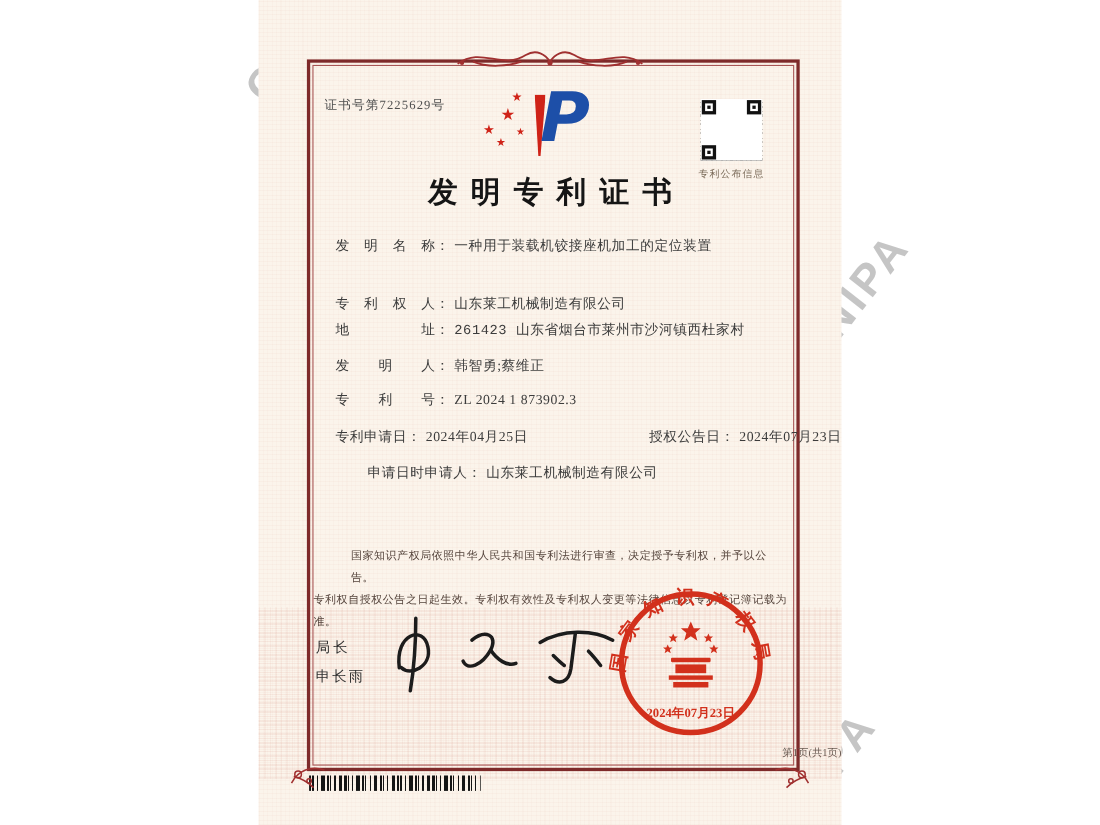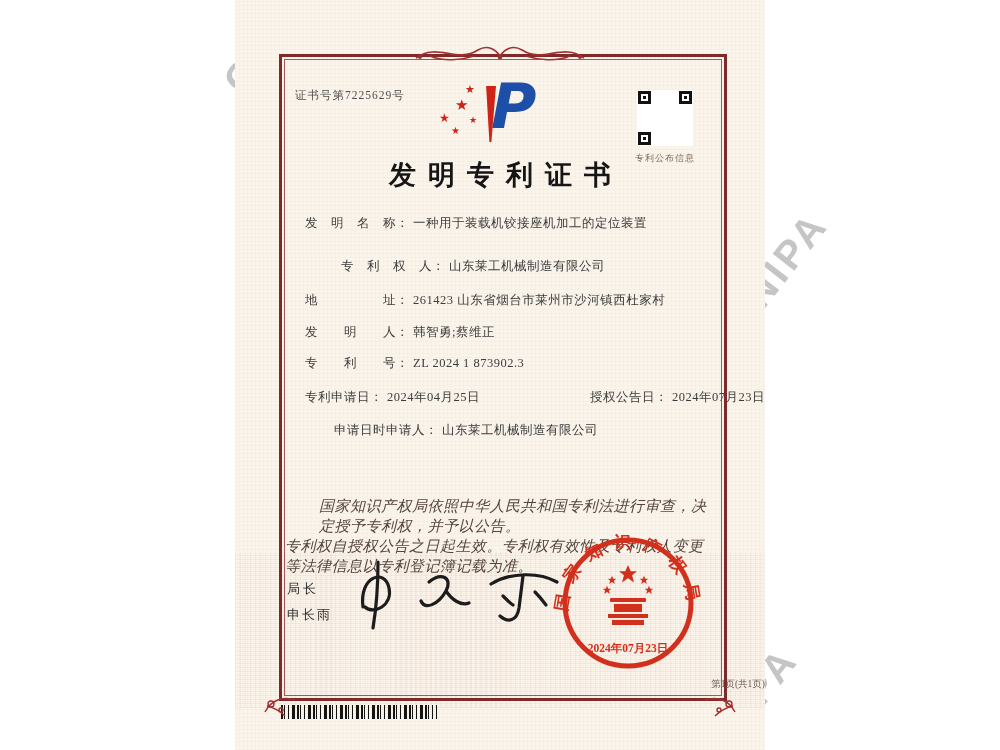--- a/index.html
+++ b/index.html
@@ -43,22 +43,22 @@
   .finder::after{content:"";position:absolute;left:2px;top:2px;width:3px;height:3px;background:#111;}
   .qr-caption{position:absolute;left:388px;top:152px;width:84px;text-align:center;font-size:9px;
       color:#7a6a58;letter-spacing:1px;}
   .title{position:absolute;left:0;top:157px;width:100%;text-align:center;font-size:27px;
       font-weight:bold;color:#151515;letter-spacing:12px;text-indent:12px;}
   
   .row{position:absolute;left:70px;font-size:12.5px;color:#3c3c3c;white-space:nowrap;letter-spacing:0.5px;}
   .row .val{margin-left:4px;}
   .col2{position:absolute;left:285px;}
   
-  .statement{position:absolute;left:50px;top:496px;width:432px;font-size:15px;line-height:20px;
-      color:#55443c;font-style:italic;letter-spacing:0.5px;}
+  .statement{position:absolute;left:50px;top:496px;width:432px;font-size:10px;line-height:20px;
+      color:#55443c;letter-spacing:0.5px;}
   .statement .l1{padding-left:34px;}
   
   .director-title{position:absolute;left:52px;top:580px;font-size:13px;color:#2f2f2f;letter-spacing:3px;}
   .director-name{position:absolute;left:52px;top:606px;font-size:13px;color:#2f2f2f;letter-spacing:2px;}
   .signature{position:absolute;left:98px;top:552px;}
   .seal{position:absolute;left:318px;top:528px;}
   .footer{position:absolute;left:0;top:678px;width:100%;text-align:right;font-size:9.5px;color:#6a5a52;}
   .barcode{position:absolute;left:46px;top:705px;width:156px;height:14px;
       background-image:
         repeating-linear-gradient(90deg,#141414 0 2px,transparent 2px 3px,#141414 3px 4px,transparent 4px 7px,#141414 7px 8px,transparent 8px 11px,#141414 11px 14px,transparent 14px 16px);}
@@ -112,24 +112,24 @@
       <div class="finder" style="right:1px;top:1px;"></div>
       <div class="finder" style="left:1px;bottom:1px;"></div>
     </div>
     <div class="qr-caption">专利公布信息</div>
 
     <div class="title">发明专利证书</div>
 
     <div class="row" style="top:215px;">
       <span class="lbl">发　明　名　称：</span><span class="val">一种用于装载机铰接座机加工的定位装置</span>
     </div>
-    <div class="row" style="top:258px;margin-left:36px;">
+    <div class="row" style="top:268px;">
       <span class="lbl">专　利　权　人：</span><span class="val">山东莱工机械制造有限公司</span>
     </div>
-    <div class="row" style="top:292px;">
+    <div class="row" style="top:292px;font-family:Liberation Mono, monospace;">
       <span class="lbl">地　　　　　址：</span><span class="val">261423 山东省烟台市莱州市沙河镇西杜家村</span>
     </div>
     <div class="row" style="top:324px;">
       <span class="lbl">发　　明　　人：</span><span class="val">韩智勇;蔡维正</span>
     </div>
 
     <div class="row" style="top:355px;">
       <span class="lbl">专　　利　　号：</span><span class="val">ZL 2024 1 873902.3</span>
     </div>
     <div class="row" style="top:389px;">

